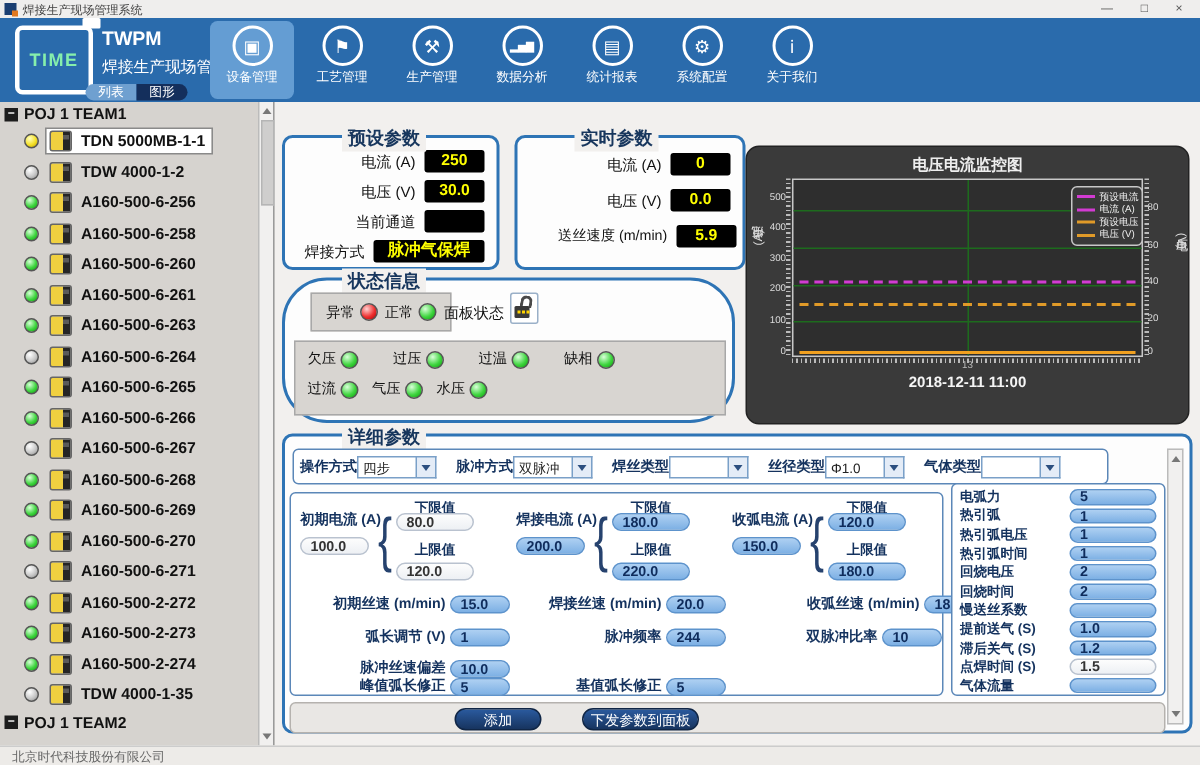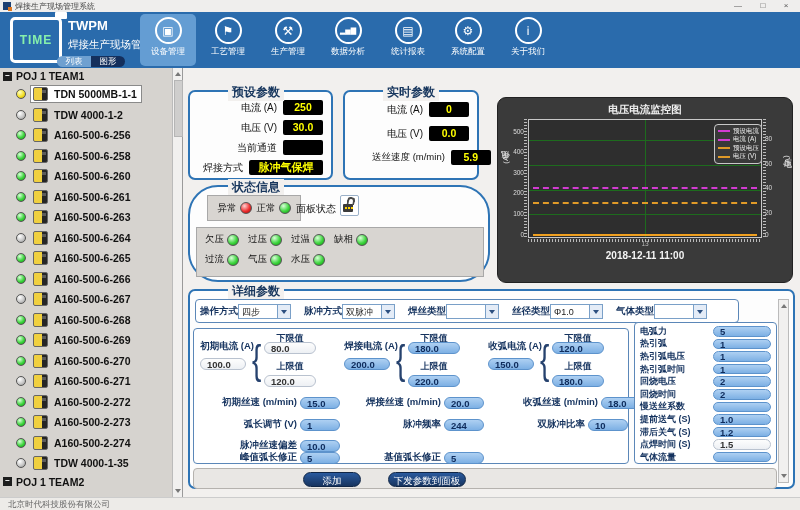--- a/index.html
+++ b/index.html
@@ -339,21 +339,21 @@
           <span class="plabel">当前通道</span>
           <span class="vbox"></span>
         </div>
       <div class="prow">
           <span class="plabel">焊接方式</span>
           <span class="vbox wide">脉冲气保焊</span>
         </div>
     </div>
   </div>
 
-  <div class="fieldset" style="left:343px;top:90px;width:136px;height:90px;padding-left:23px;">
+  <div class="fieldset" style="left:343px;top:90px;width:154px;height:90px;padding-left:23px;">
     <div class="flegend">实时参数</div>
     <div style="padding-top:10px;">
       <div class="prow" style="margin-bottom:9px;">
           <span class="plabel">电流 (A)</span>
           <span class="vbox">0</span>
         </div>
       <div class="prow" style="margin-bottom:9px;">
           <span class="plabel">电压 (V)</span>
           <span class="vbox">0.0</span>
         </div>
@@ -375,21 +375,21 @@
           <span>正常</span>
           <span class="led g"></span>
         </span>
     </div>
     <span style="position:absolute;left:106px;top:15px;font-size:10px;color:#111;">面板状态</span>
     <span class="lockbtn" style="left:150px;top:8px;">
         <span class="shackle"></span>
         <span class="lockbody"></span>
       </span>
     <div class="graybox" style="left:6px;top:40px;width:288px;height:50px;padding:5px 8px;box-sizing:border-box;">
-      <div style="display:flex;gap:9px;">
+      <div style="display:flex;gap:23px;">
         <span class="stitem">
             <span>欠压</span>
             <span class="led g"></span>
           </span>
         <span class="stitem">
             <span>过压</span>
             <span class="led g"></span>
           </span>
         <span class="stitem">
             <span>过温</span>
@@ -530,21 +530,21 @@
 
       <div class="frow" style="top:67px;">
         <div class="fcell" style="left:0;">
             <span class="flabel">初期丝速 (m/min)</span>
             <span class="pill blue">15.0</span>
           </div>
         <div class="fcell" style="left:144px;">
             <span class="flabel">焊接丝速 (m/min)</span>
             <span class="pill blue">20.0</span>
           </div>
-        <div class="fcell" style="left:301px;">
+        <div class="fcell" style="left:288px;padding-left:28px;">
             <span class="flabel">收弧丝速 (m/min)</span>
             <span class="pill blue">18.0</span>
           </div>
       </div>
       <div class="frow" style="top:89px;">
         <div class="fcell" style="left:0;">
             <span class="flabel">弧长调节 (V)</span>
             <span class="pill blue">1</span>
           </div>
         <div class="fcell" style="left:144px;">

